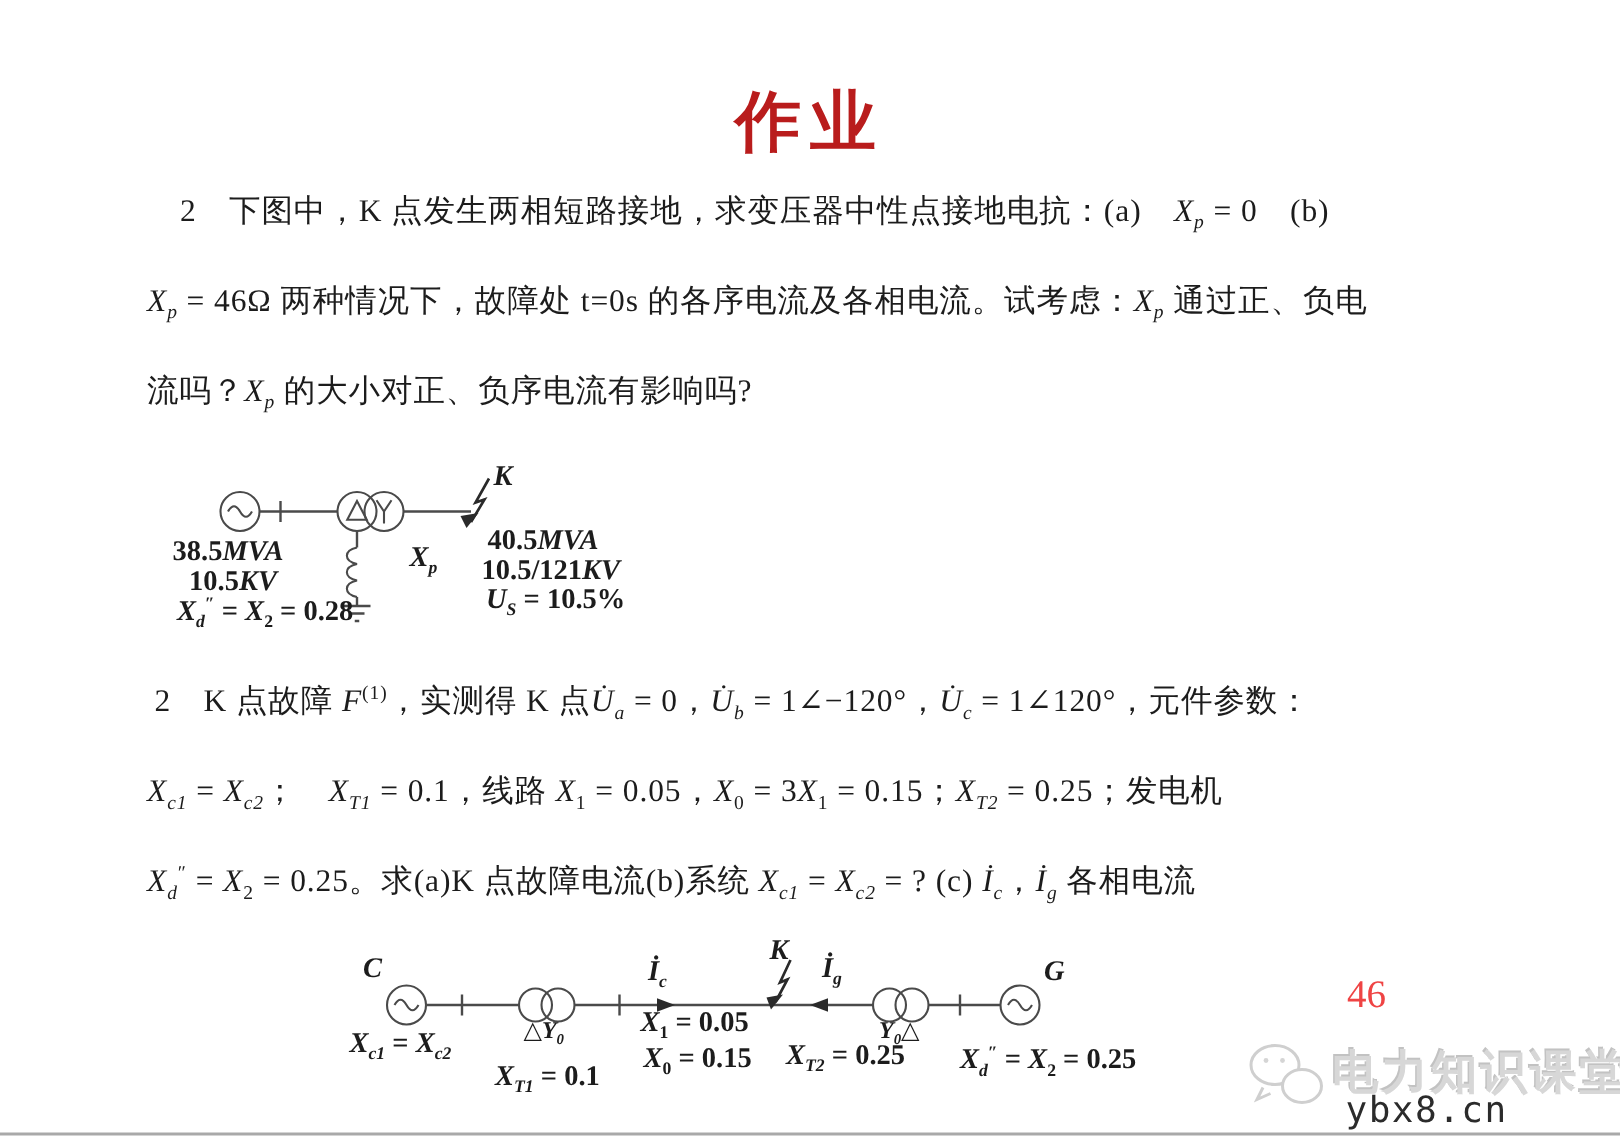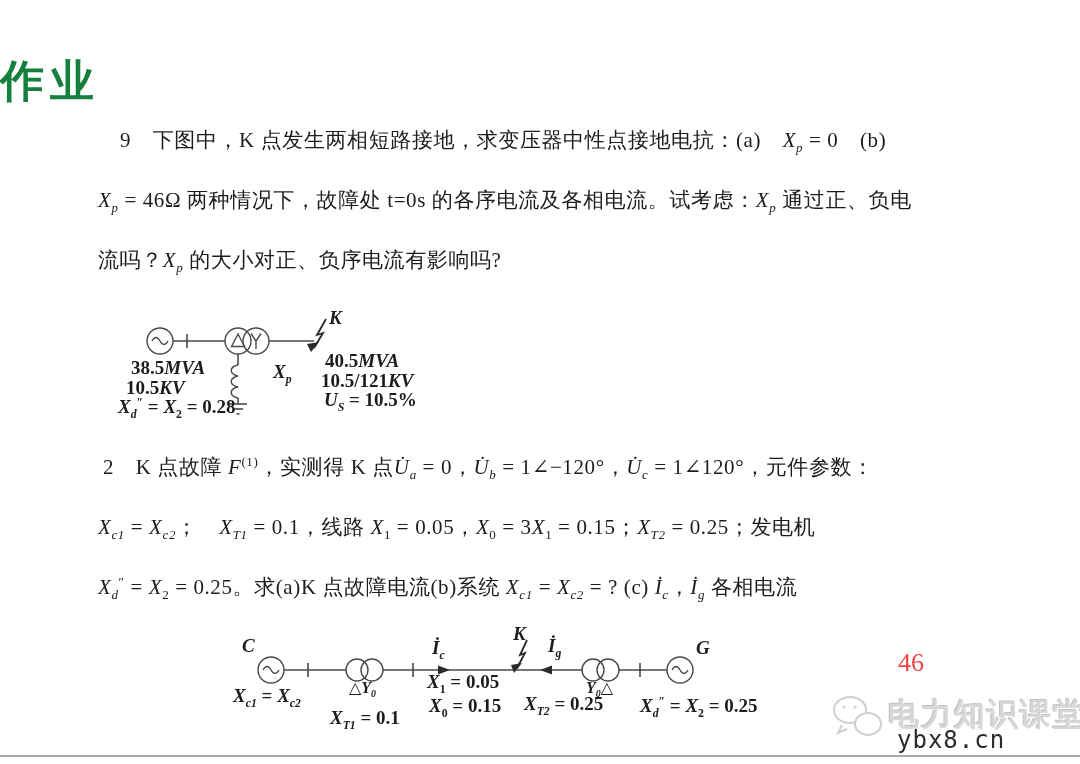--- a/index.html
+++ b/index.html
@@ -1,22 +1,22 @@
 <!DOCTYPE html>
 <html><head>
 <meta charset="utf-8">
 <style>
   html,body{margin:0;padding:0;background:#e9e9e9;}
   .slide{
     position:relative;width:1080px;height:764px;background:#ffffff;
     overflow:hidden;font-family:"Liberation Serif","DejaVu Serif",serif;color:#1c1c1c;
   }
   .title{
-    position:absolute;left:0;top:52px;width:100%;text-align:left;
-    margin:0;font-size:44px;font-weight:bold;color:#15803d;letter-spacing:6px;
+    position:absolute;left:0;top:52px;width:100%;text-align:center;
+    margin:0;font-size:44px;font-weight:bold;color:#b91c1c;letter-spacing:6px;
     font-family:"Liberation Sans","DejaVu Sans",sans-serif;
   }
   .pline{position:absolute;font-size:21px;letter-spacing:0.6px;white-space:nowrap;}
   .it{font-style:italic;}
   .sb{vertical-align:sub;font-size:62%;}
   .sp{vertical-align:super;font-size:62%;}
   .diagram{position:absolute;}
   .dlabel{position:absolute;font-size:19px;font-weight:600;white-space:nowrap;line-height:1.05;}
   .dlabel.small{font-size:16px;font-style:italic;}
   svg{display:block;}
@@ -38,21 +38,21 @@
   .bottom-rule{position:absolute;left:0;top:755px;width:1080px;height:2px;background:#a9a9a9;}
 </style>
 </head>
 <body>
 
 <div class="slide">
 
   <h1 class="title">作业</h1>
 
   <div>
-    <div class="pline" style="left:120px;top:126px;"><span>9　下图中，K 点发生两相短路接地，求变压器中性点接地电抗：(a)　</span><span class="it">X</span><span class="it sb">p</span><span> = 0　(b)</span></div>
+    <div class="pline" style="left:120px;top:126px;"><span>2　下图中，K 点发生两相短路接地，求变压器中性点接地电抗：(a)　</span><span class="it">X</span><span class="it sb">p</span><span> = 0　(b)</span></div>
     <div class="pline" style="left:98px;top:186px;"><span class="it">X</span><span class="it sb">p</span><span> = 46Ω 两种情况下，故障处 t=0s 的各序电流及各相电流。试考虑：</span><span class="it">X</span><span class="it sb">p</span><span> 通过正、负电</span></div>
     <div class="pline" style="left:98px;top:246px;"><span>流吗？</span><span class="it">X</span><span class="it sb">p</span><span> 的大小对正、负序电流有影响吗?</span></div>
   </div>
 
   <div class="diagram" style="left:95px;top:308px;width:370px;height:125px;">
     <svg width="370" height="125" viewBox="0 0 370 125">
 
       <circle cx="65" cy="33" r="13" class="sym"></circle>
       <path d="M57,33 q4,-7 8,0 q4,7 8,0" class="sym"></path>
 
@@ -75,21 +75,21 @@
       <line x1="143" y1="46" x2="143" y2="57" class="wire"></line>
       <path d="M143,57 C134,59 134,66 143,68 C134,70 134,77 143,79 C134,81 134,88 143,90" class="sym"></path>
       <line x1="143" y1="90" x2="143" y2="96" class="wire"></line>
       <g>
         <line x1="134" y1="96" x2="152" y2="96" class="wire"></line>
         <line x1="138" y1="101" x2="148" y2="101" class="wire"></line>
         <line x1="141.5" y1="106" x2="144.5" y2="106" class="wire"></line>
       </g>
     </svg>
     <div class="dlabel it" style="left:234px;top:0px;">K</div>
-    <div class="dlabel" style="left:36px;top:50px;"><span>38.5</span><span class="it">MVA</span></div>
+    <div class="dlabel" style="left:20px;top:50px;"><span>38.5</span><span class="it">MVA</span></div>
     <div class="dlabel" style="left:31px;top:70px;"><span>10.5</span><span class="it">KV</span></div>
     <div class="dlabel" style="left:3px;top:89px;margin-left:20px;"><span class="it">X</span><span class="it sb">d</span><span class="sp">″</span><span> = </span><span class="it">X</span><span class="sb">2</span><span> = 0.28</span></div>
     <div class="dlabel" style="left:178px;top:54px;"><span class="it">X</span><span class="it sb">p</span></div>
     <div class="dlabel" style="left:230px;top:43px;"><span>40.5</span><span class="it">MVA</span></div>
     <div class="dlabel" style="left:226px;top:63px;"><span>10.5/121</span><span class="it">KV</span></div>
     <div class="dlabel" style="left:229px;top:82px;"><span class="it">U</span><span class="it sb">S</span><span> = 10.5%</span></div>
   </div>
 
   <div>
     <div class="pline" style="left:103px;top:453px;"><span>2　K 点故障 </span><span class="it">F</span><span class="sp">(1)</span><span>，实测得 K 点</span><span class="it">U̇</span><span class="it sb">a</span><span> = 0，</span><span class="it">U̇</span><span class="it sb">b</span><span> = 1∠−120°，</span><span class="it">U̇</span><span class="it sb">c</span><span> = 1∠120°，元件参数：</span></div>

